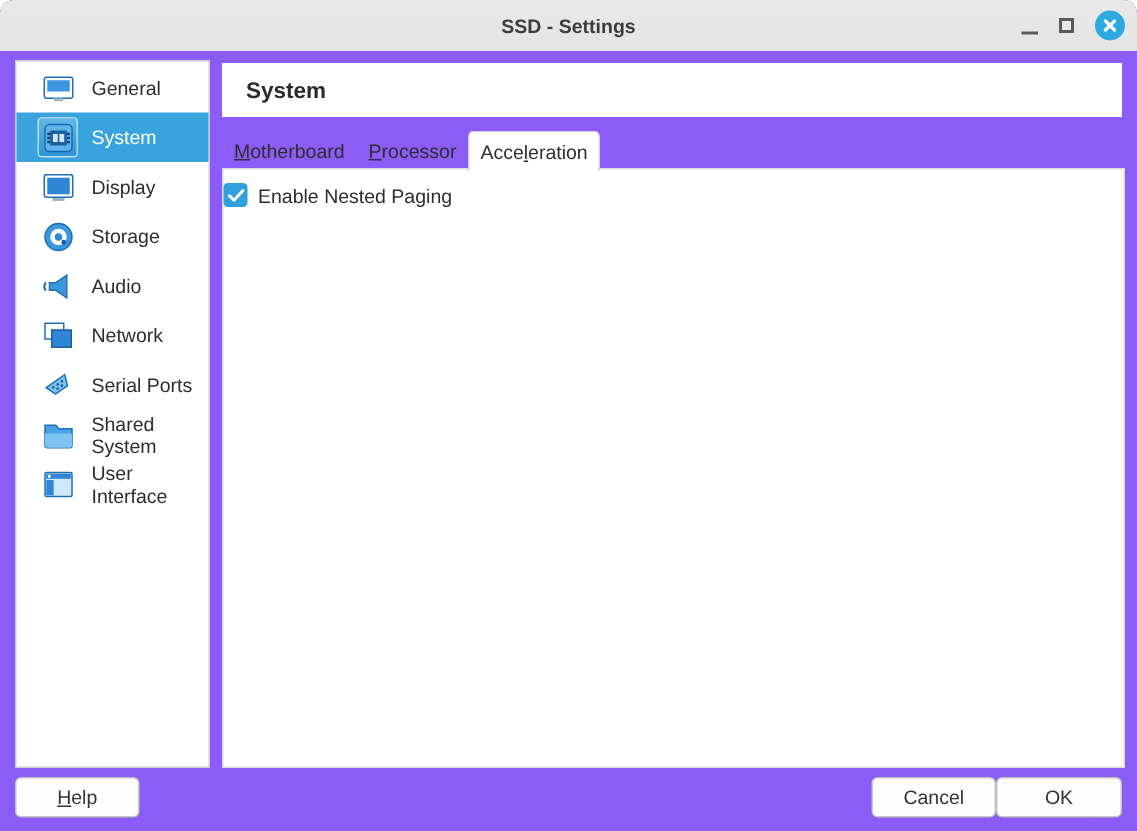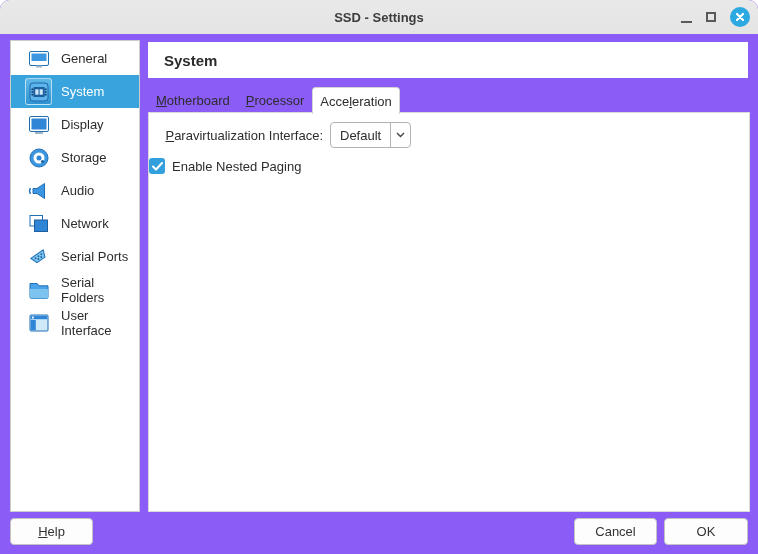--- a/index.html
+++ b/index.html
@@ -99,21 +99,21 @@
   .checkbox svg { display: none; }
   .checkbox.checked svg { display: block; }
   
   .btn {
     height: 27px; background: #fdfdfd; border: 1px solid #c3c3c3;
     border-radius: 4px; box-sizing: border-box;
     display: flex; align-items: center; justify-content: center;
     color: #333; font-size: 13px;
   }
   .btn-help { position: absolute; left: 10px; top: 518px; width: 83px; }
-  .footer-right { position: absolute; right: 10px; top: 518px; display: flex; gap: 7px; }
+  .footer-right { position: absolute; right: 10px; top: 518px; display: flex; gap: 0; }
   .btn-cancel { width: 83px; }
   .btn-ok { width: 84px; }
   u { text-decoration: underline; }
 </style>
 </head>
 <body>
 
 <div class="window">
 
   <div class="titlebar">
@@ -211,21 +211,21 @@
         </span>
       <span>Serial Ports</span>
     </div>
       <div class="side-item">
       <span class="iconbox">
           <svg width="24" height="24" viewBox="0 0 24 24">
     <path d="M3 5.5 h7.2 l2 2.3 H21 v11.2 a1.5 1.5 0 0 1 -1.5 1.5 h-15 A1.5 1.5 0 0 1 3 19 Z" fill="#4aa3e8" stroke="#1f6fb5"></path>
     <path d="M3 11 h18 v8 a1.5 1.5 0 0 1 -1.5 1.5 h-15 A1.5 1.5 0 0 1 3 19 Z" fill="#7cc3f0"></path>
   </svg>
         </span>
-      <span>Serial Folders</span>
+      <span>Shared System</span>
     </div>
       <div class="side-item">
       <span class="iconbox">
           <svg width="24" height="24" viewBox="0 0 24 24">
     <rect x="3" y="4" width="18" height="16" rx="1" fill="#cfe9fa" stroke="#1f6fb5"></rect>
     <rect x="3.8" y="4.8" width="16.4" height="3.4" fill="#2f86d6"></rect>
     <rect x="3.8" y="9" width="5" height="10.2" fill="#2f86d6"></rect>
     <rect x="5" y="5.6" width="1.8" height="1.8" fill="#fff"></rect>
   </svg>
         </span>
@@ -238,31 +238,20 @@
   </div>
 
   <div class="tabbar">
     <div class="tab"><u>M</u>otherboard</div>
     <div class="tab"><u>P</u>rocessor</div>
     <div class="tab selected">Acce<u>l</u>eration</div>
   </div>
 
   <div class="panel">
     <div class="form">
-      <div class="frow">
-        <span class="flabel"><u>P</u>aravirtualization Interface:</span>
-        <div class="dropdown">
-          <span class="dvalue">Default</span>
-          <span class="dchevron">
-            <svg width="9" height="6" viewBox="0 0 9 6">
-              <path d="M1 1 L4.5 4.5 L8 1" stroke="#444444" stroke-width="1.4" fill="none"></path>
-            </svg>
-          </span>
-        </div>
-      </div>
       <div class="frow">
         <span class="checkbox checked">
           <svg width="11" height="9" viewBox="0 0 11 9">
             <path d="M1 4.5 L4 7.5 L10 1" stroke="#ffffff" stroke-width="2" fill="none" stroke-linecap="round" stroke-linejoin="round"></path>
           </svg>
         </span>
         <span>Enable Nested Pa<u>g</u>ing</span>
       </div>
     </div>
   </div>

